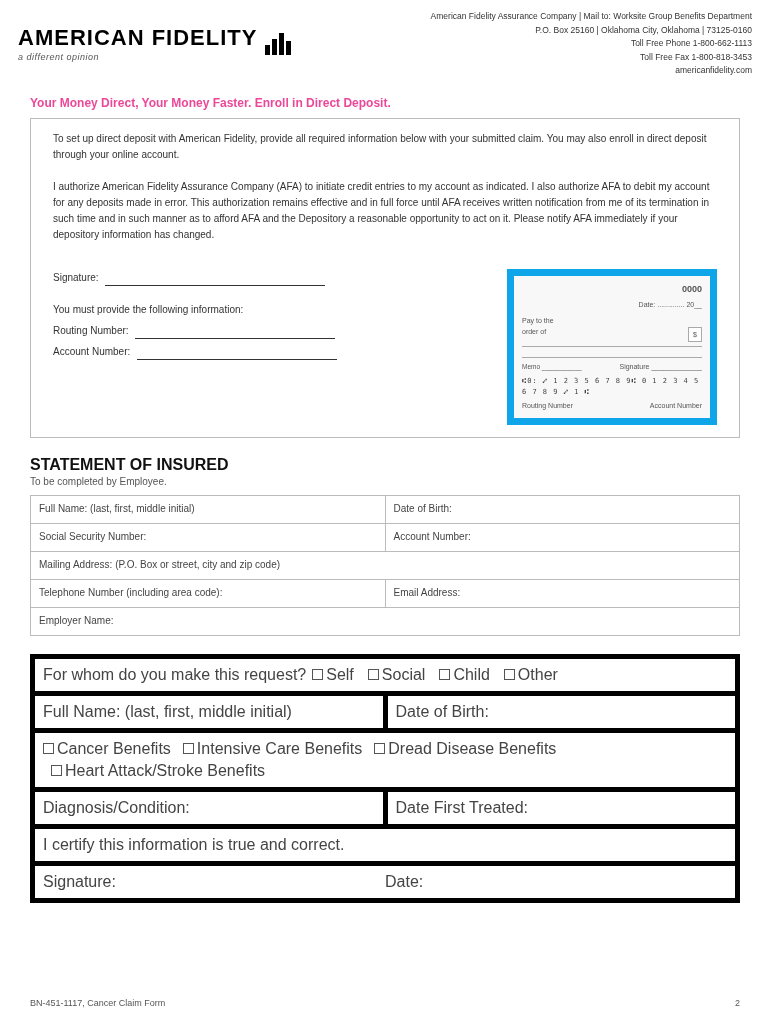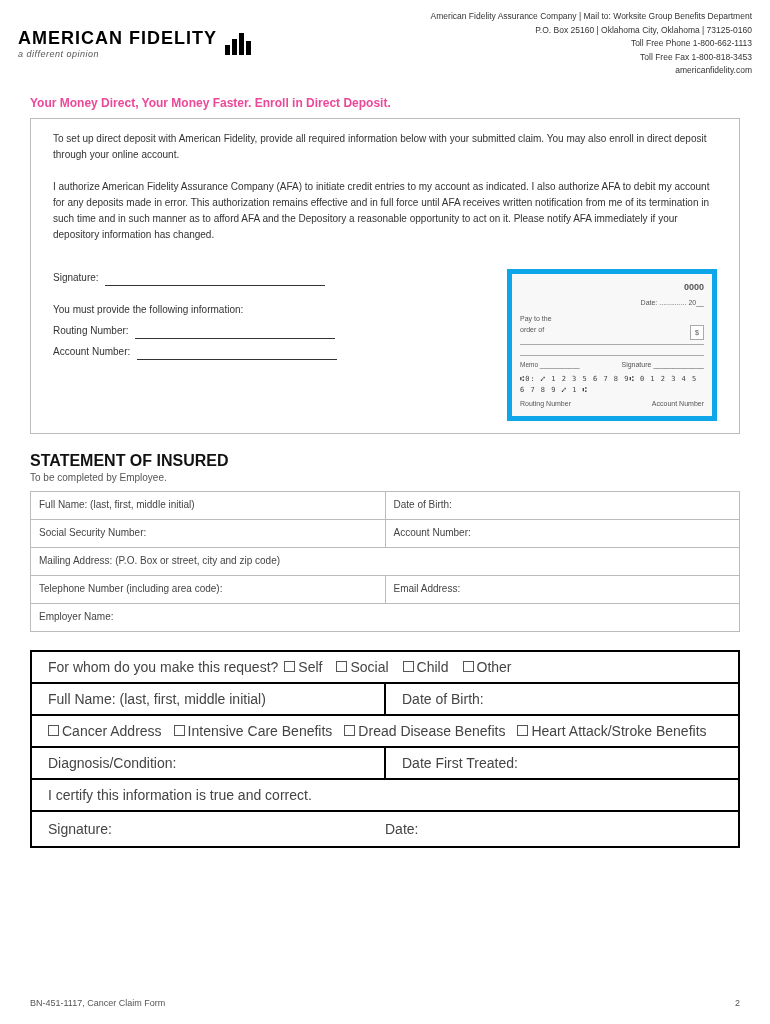--- a/index.html
+++ b/index.html
@@ -25,21 +25,21 @@
       align-items: center;
       justify-content: space-between;
       padding: 10px 18px 8px 18px;
       border-bottom: none;
     }
     .logo-area {
       display: flex;
       align-items: center;
     }
     .logo-text {
-      font-size: 18px;
+      font-size: 22px;
       font-weight: 900;
       letter-spacing: 1px;
       text-transform: uppercase;
       color: #000;
       font-family: 'Arial Black', Arial, sans-serif;
       line-height: 1.1;
       text-align: center;
     }
     .logo-sub {
       font-size: 9px;
@@ -108,21 +108,21 @@
     }
     .dd-field-row {
       margin-top: 4px;
     }
     .dd-right {
       width: 210px;
       flex-shrink: 0;
     }
     
     .check-img {
-      border: 5px solid #0ea5e9;
+      border: 7px solid #0ea5e9;
       background: #f8f8f8;
       padding: 6px 8px;
       width: 210px;
       font-size: 7.5px;
       color: #555;
       position: relative;
     }
     .check-number {
       text-align: right;
       font-weight: bold;
@@ -206,23 +206,23 @@
     .form-table .half {
       width: 50%;
     }
     
     .patient-table {
       width: 100%;
       border-collapse: collapse;
       margin-bottom: 18px;
     }
     .patient-table td {
-      border: 2px solid #000000;
-      padding: 7px 16px;
-      font-size: 14px;
+      border: 5px solid #000000;
+      padding: 7px 8px;
+      font-size: 16px;
       color: #444;
       vertical-align: middle;
     }
     .checkbox-row {
       display: flex;
       align-items: center;
       gap: 6px;
     }
     .checkbox-item {
       display: flex;
@@ -408,21 +408,21 @@
         <tr>
           <td style="width:50%;">Full Name: (last, first, middle initial)</td>
           <td style="width:50%;">Date of Birth:</td>
         </tr>
 
         <tr>
           <td colspan="2">
             <div class="benefits-row">
               <div class="benefit-item">
                 <span class="cb-box"></span>
-                <span>Cancer Address</span>
+                <span>Cancer Benefits</span>
               </div>
               <div class="benefit-item" style="margin-left:8px;">
                 <span class="cb-box"></span>
                 <span>Intensive Care Benefits</span>
               </div>
               <div class="benefit-item" style="margin-left:8px;">
                 <span class="cb-box"></span>
                 <span>Dread Disease Benefits</span>
               </div>
               <div class="benefit-item" style="margin-left:8px;">

